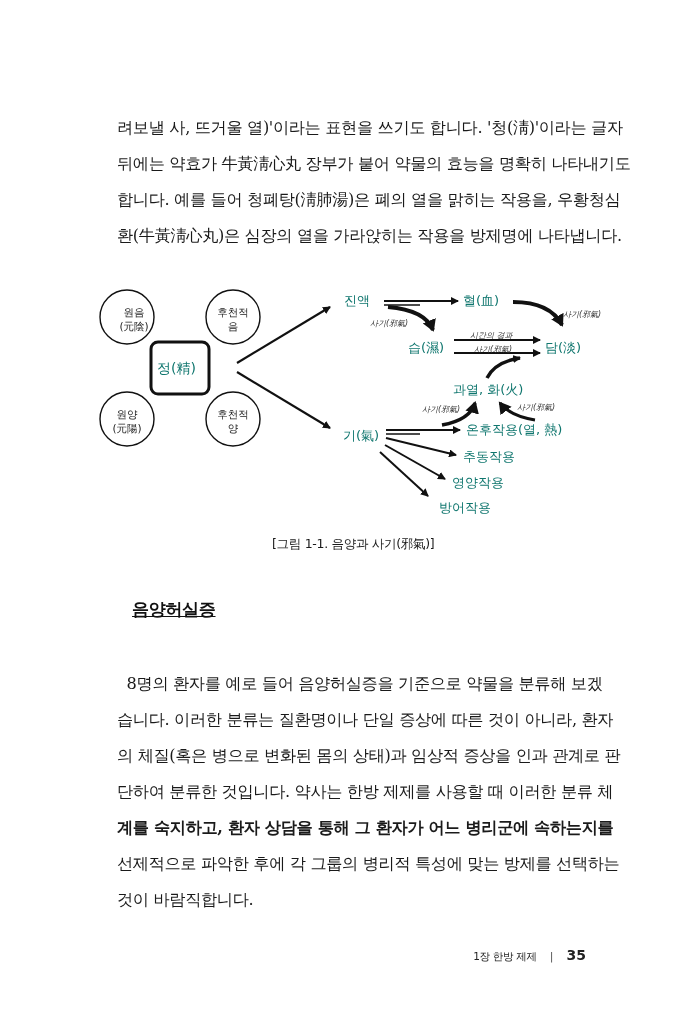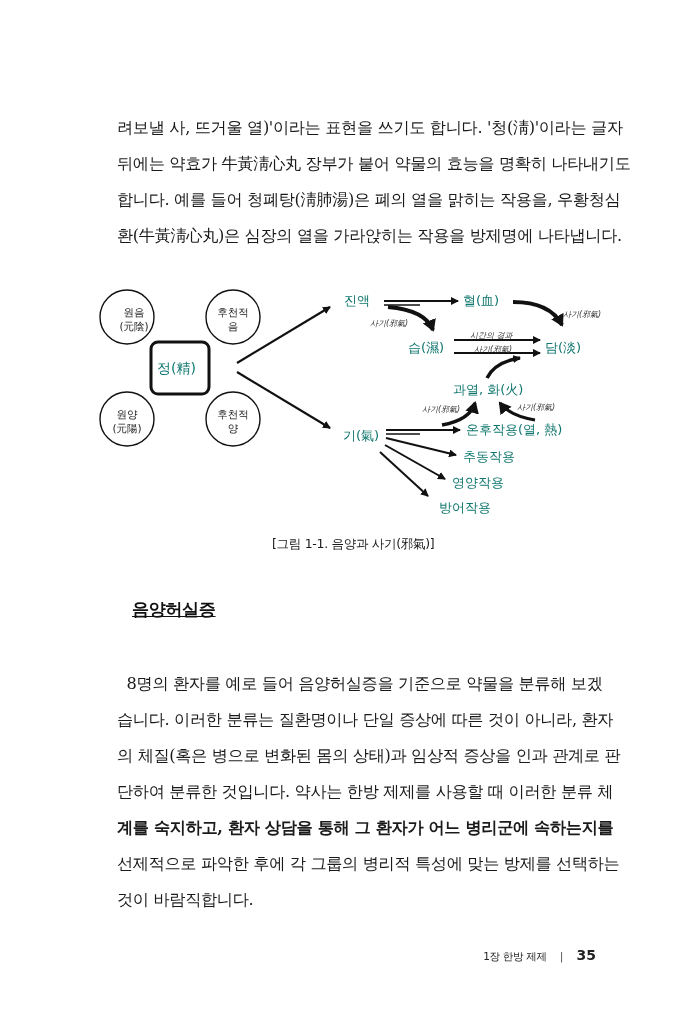--- a/index.html
+++ b/index.html
@@ -6,21 +6,21 @@
   body { width: 691px; height: 1024px; position: relative; overflow: hidden;
          font-family: "DejaVu Serif", "Liberation Serif", serif; color: #1a1a1a; }
   .para { position: absolute; left: 117px; width: 482px; }
   .line { position: absolute; left: 0; white-space: nowrap; font-size: 16.2px; letter-spacing: -0.35px; line-height: 20px; }
   .diagram { position: absolute; left: 0; top: 0; width: 691px; height: 530px; }
   .dlabel { position: absolute; font-family: "DejaVu Sans", "Liberation Sans", sans-serif; font-size: 13px; color: #0f766e; white-space: nowrap; }
   .small { font-size: 8px; font-style: italic; color: #333; }
   .circle-text { position: absolute; font-family: "DejaVu Sans", "Liberation Sans", sans-serif; font-size: 10.5px; text-align: center; line-height: 14px; color: #222; }
   .caption { position: absolute; left: 272px; top: 536px; font-family: "DejaVu Sans", "Liberation Sans", sans-serif; font-size: 12.5px; letter-spacing: -0.3px; color: #1a1a1a; }
   .heading { position: absolute; left: 132px; top: 598px; font-family: "DejaVu Sans", "Liberation Sans", sans-serif; font-weight: bold; font-size: 17px; letter-spacing: -0.3px; color: #111; text-decoration: underline; }
-  .footer { position: absolute; top: 945px; right: 95px; font-family: "DejaVu Sans", "Liberation Sans", sans-serif; color: #222; white-space: nowrap; }
+  .footer { position: absolute; top: 945px; right: 105px; font-family: "DejaVu Sans", "Liberation Sans", sans-serif; color: #222; white-space: nowrap; }
   .footer .chap { font-size: 10.5px; letter-spacing: -0.3px; }
   .footer .sep { font-size: 11px; margin: 0 8px; color: #555; }
   .footer .num { font-size: 14px; font-weight: bold; }
 </style>
 </head>
 <body>
 
 <div class="para" style="top:118px;">
   <div class="line" style="top:0px;">려보낼 사, 뜨거울 열)'이라는 표현을 쓰기도 합니다. '청(淸)'이라는 글자</div>
   <div class="line" style="top:36px;">뒤에는 약효가 牛黃淸心丸 장부가 붙어 약물의 효능을 명확히 나타내기도</div>

